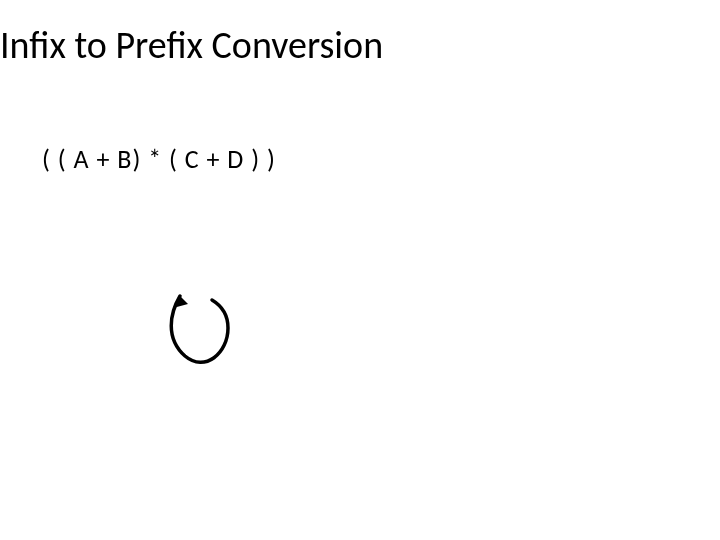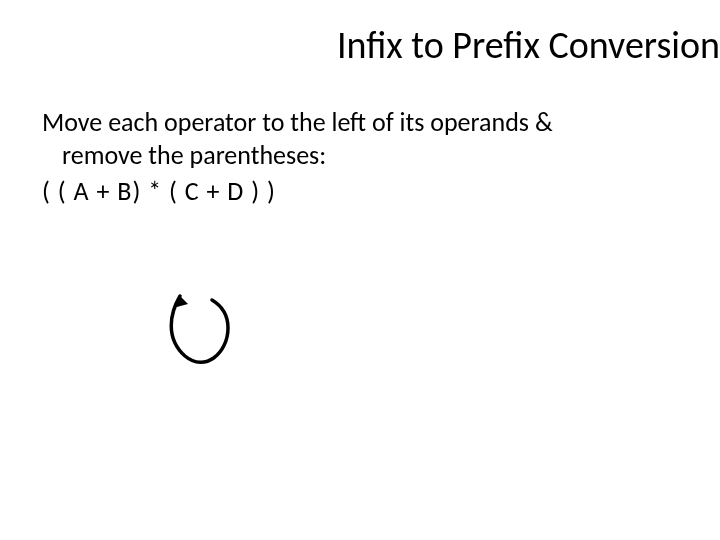--- a/index.html
+++ b/index.html
@@ -10,21 +10,21 @@
     body {
       width: 720px;
       height: 540px;
       background: #ffffff;
       font-family: Calibri, Arial, sans-serif;
       color: #000000;
       position: relative;
       overflow: hidden;
     }
     .title {
-      text-align: right;
+      text-align: left;
       font-size: 38px;
       font-weight: 400;
       margin-top: 22px;
       letter-spacing: 0px;
     }
     .body-text {
       font-size: 26px;
       margin-top: 38px;
       margin-left: 42px;
       margin-right: 42px;
@@ -48,22 +48,21 @@
       width: 100px;
       height: 100px;
     }
   </style>
 </head>
 <body>
 
 <h1 class="title">Infix to Prefix Conversion</h1>
 
 <div class="body-text">
-  <span>Move each operator to the left of its operands &amp;</span><br>
-  <span class="indent">remove the parentheses:</span>
+  <br>
 </div>
 
 <div class="expression">( ( A + B) * ( C + D ) )</div>
 
 <div class="arrow-container">
   <svg width="100" height="100" viewBox="0 0 100 100">
     <path d="M 30 18 C 20 35, 15 60, 35 78 C 55 95, 78 75, 78 50 C 78 38, 72 28, 62 22" fill="none" stroke="#000000" stroke-width="3.5" stroke-linecap="round"></path>
     <polygon points="30,18 23,30 38,26" fill="#000000"></polygon>
   </svg>
 </div>

